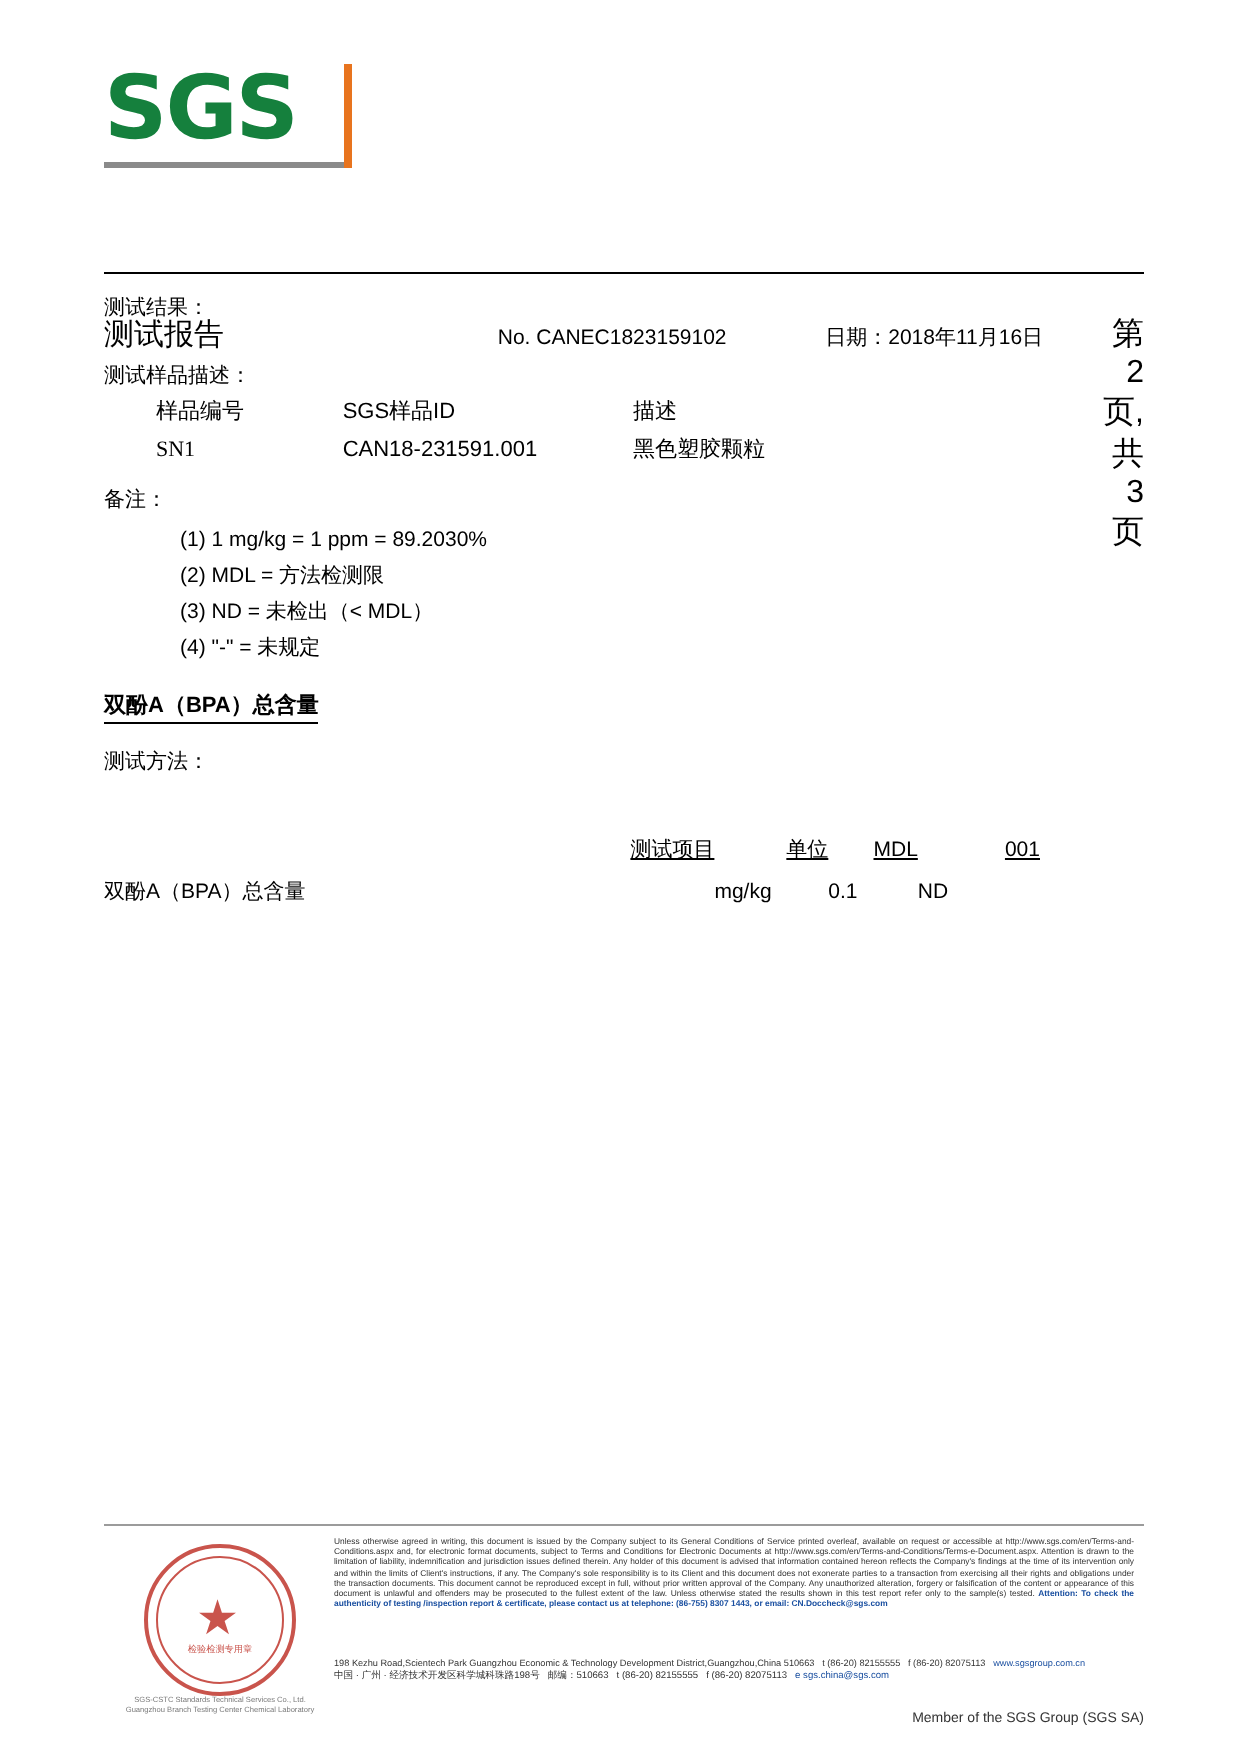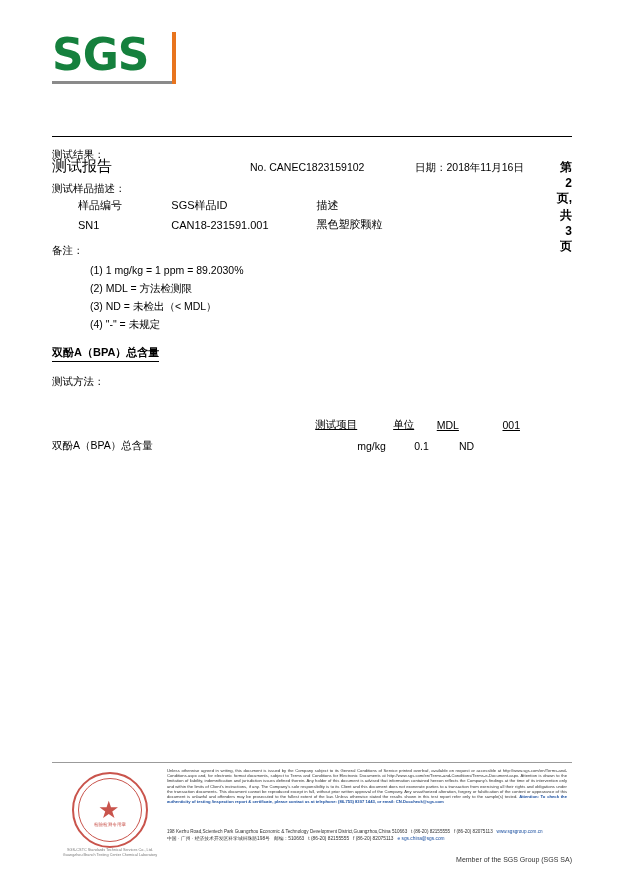--- a/index.html
+++ b/index.html
@@ -73,24 +73,23 @@
   .report-no {
     font-size: 10.5px;
     width: 165px;
     padding-left: 48px;
   }
   .report-date {
     font-size: 10.5px;
     width: 140px;
   }
   .page-no {
-    font-size: 12px;
+    font-size: 16px;
     text-align: right;
     flex: 1;
-    font-weight: bold;
   }
   .title-rule {
     position: absolute;
     left: 52px;
     top: 136px;
     width: 520px;
     height: 1px;
     background: #000;
   }
 
@@ -117,21 +116,21 @@
     font-weight: normal;
     padding: 0 0 4px 0;
   }
   .sample-table td {
     text-align: left;
     padding: 0;
   }
   .col-no { width: 72px; }
   .col-id { width: 112px; }
   .col-desc { width: 140px; }
-  .cell-center { text-align: center; }
+  .cell-center { text-align: center; font-family: Liberation Serif, serif; }
 
   .remark-label { left: 52px; top: 243px; }
   .remark-list {
     position: absolute;
     left: 90px;
     top: 261px;
     font-size: 10.5px;
     line-height: 18px;
   }
   .remark-list div { white-space: nowrap; }

